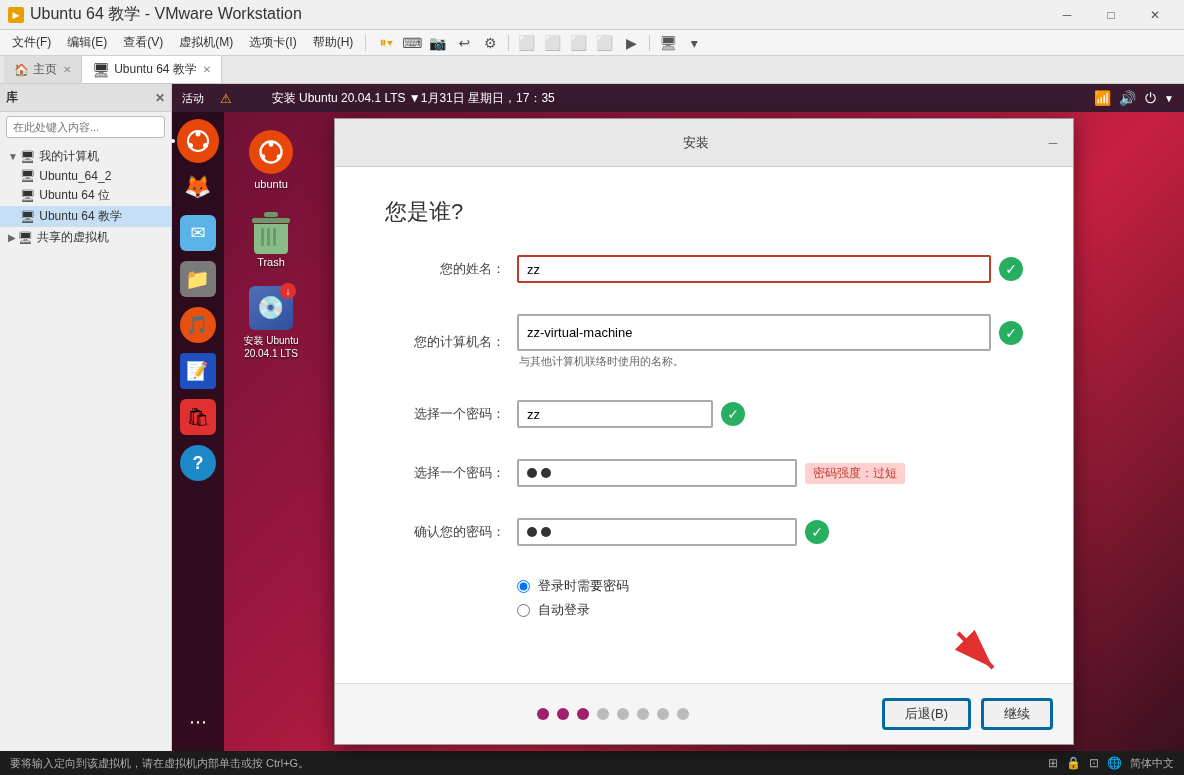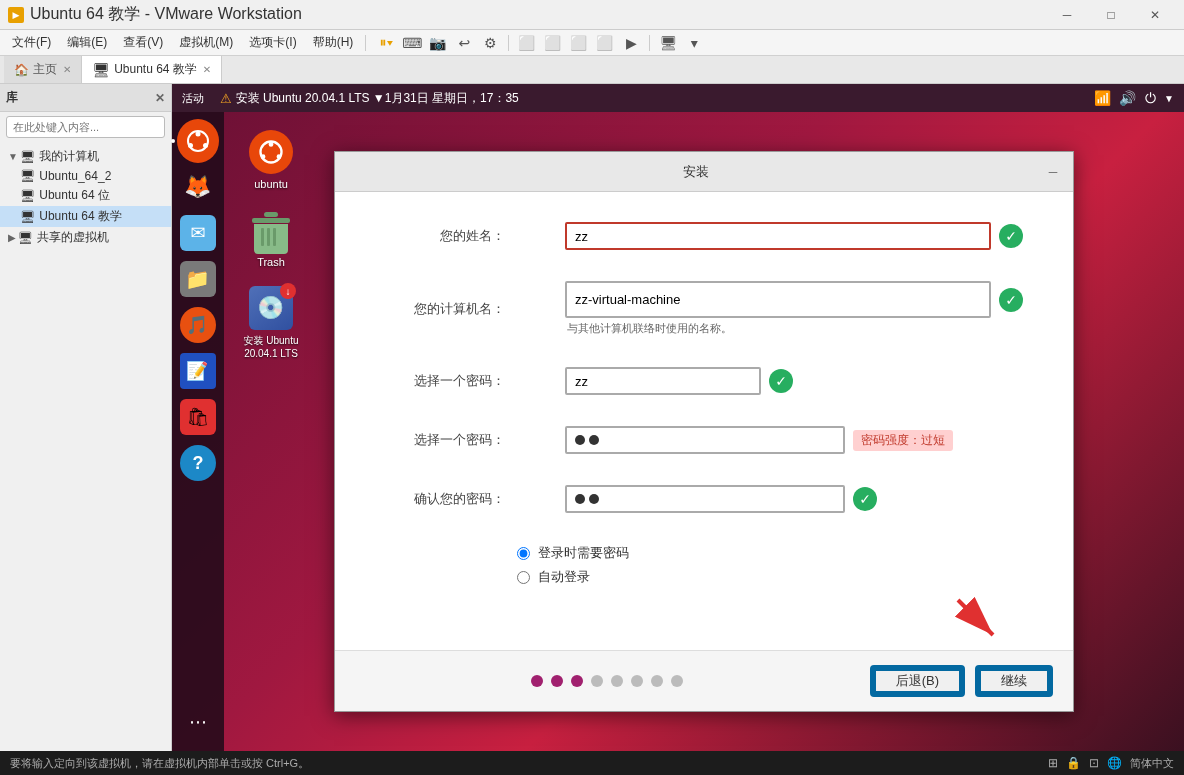--- a/index.html
+++ b/index.html
@@ -73,34 +73,34 @@
     .desktop-icon { display: flex; flex-direction: column; align-items: center; cursor: pointer; padding: 6px; border-radius: 4px; width: 74px; }
     .desktop-icon .icon-img { width: 48px; height: 48px; display: flex; align-items: center; justify-content: center; }
     .desktop-icon .icon-label { color: white; font-size: 11px; text-align: center; text-shadow: 0 1px 2px rgba(0,0,0,0.8); margin-top: 2px; }
 
     
     .ubuntu-logo { width: 44px; height: 44px; background: #e8470a; border-radius: 50%; display: flex; align-items: center; justify-content: center; }
 
     
     .install-dialog-overlay { position: absolute; top: 0; left: 52px; right: 0; bottom: 0; display: flex; align-items: center; justify-content: center; pointer-events: none; }
     .install-dialog { width: 740px; background: #f5f5f5; border: 1px solid #999; box-shadow: 0 4px 20px rgba(0,0,0,0.5); pointer-events: all; display: flex; flex-direction: column; }
-    .dialog-titlebar { height: 40px; background: #e8e8e8; border-bottom: 1px solid #ccc; display: flex; align-items: center; padding: 0 12px; }
+    .dialog-titlebar { height: 48px; background: #e8e8e8; border-bottom: 1px solid #ccc; display: flex; align-items: center; padding: 0 12px; }
     .dialog-title { flex: 1; text-align: center; font-size: 13px; color: #333; }
     .dialog-min { margin-left: auto; width: 16px; height: 16px; display: flex; align-items: center; justify-content: center; cursor: pointer; color: #666; font-size: 12px; }
     .dialog-body { padding: 30px 50px; background: white; flex: 1; }
     .dialog-heading { font-size: 22px; color: #333; margin-bottom: 28px; font-weight: 400; }
-    .form-row { display: flex; align-items: center; margin-bottom: 31px; gap: 48px; }
+    .form-row { display: flex; align-items: center; margin-bottom: 31px; }
     .form-label { width: 120px; text-align: right; margin-right: 12px; font-size: 13px; color: #444; }
     .check-icon { width: 24px; height: 24px; background: #27ae60; border-radius: 50%; display: flex; align-items: center; justify-content: center; color: white; font-size: 14px; margin-left: 8px; flex-shrink: 0; }
     .password-strength { font-size: 12px; color: #c0392b; background: #ffd0d0; padding: 2px 8px; border-radius: 3px; margin-left: 8px; }
     .radio-group { margin: 14px 0 14px 132px; }
     .radio-item { display: flex; align-items: center; margin-bottom: 6px; font-size: 13px; color: #333; }
     .radio-item input[type=radio] { margin-right: 8px; }
     .dialog-footer { padding: 14px 20px; background: #f5f5f5; border-top: 1px solid #ddd; display: flex; justify-content: flex-end; align-items: center; gap: 10px; }
-    .btn { height: 32px; padding: 0 20px; border: 6px solid #0369a1; border-radius: 4px; font-size: 13px; cursor: pointer; background: #f0f0f0; color: #333; }
+    .btn { height: 32px; padding: 0 20px; border: 3px solid #0369a1; border-radius: 4px; font-size: 13px; cursor: pointer; background: #f0f0f0; color: #333; }
     .btn-primary { background: #f0f0f0; color: #333; }
     .dots-nav { flex: 1; display: flex; align-items: center; justify-content: center; gap: 8px; }
     .dot { width: 12px; height: 12px; border-radius: 50%; background: #bbb; }
     .dot.active { background: #a0206e; }
 
     
     .status-bar { height: 24px; background: #1c1c1c; display: flex; align-items: center; padding: 0 10px; color: #aaa; font-size: 11px; }
     .status-text { flex: 1; }
     .status-right { display: flex; align-items: center; gap: 8px; }
   </style>
@@ -191,21 +191,21 @@
       </div>
     </div>
   </div>
 
   <div class="vm-content">
 
     <div class="ubuntu-topbar">
       <span class="activities">活动</span>
       <span class="install-btn">
         <span style="color:#f5a623; font-size:13px;">⚠</span>
-        <span style="font-size:12px;"> 安装 Ubuntu 20.04.1 LTS ▼</span>
+        <span style="font-size:12px;margin-left:36px;"> 安装 Ubuntu 20.04.1 LTS ▼</span>
       </span>
       <span class="center-time">1月31日 星期日，17：35</span>
       <div class="right-icons">
         <span style="font-size:14px;">📶</span>
         <span style="font-size:14px;">🔊</span>
         <span style="font-size:14px;">⏻</span>
         <span style="font-size:10px;">▼</span>
       </div>
     </div>
 
@@ -295,20 +295,21 @@
 
       <div class="install-dialog-overlay">
         <div class="install-dialog">
 
           <div class="dialog-titlebar">
             <span class="dialog-title">安装</span>
             <span class="dialog-min">─</span>
           </div>
 
           <div class="dialog-body">
+            <h2 class="dialog-heading">您是谁?</h2>
 
             <div class="form-row">
               <span class="form-label">您的姓名：</span>
               <div style="display:flex;align-items:center;flex:1;">
                 <input type="text" style="flex: 1 1 0%; height: 28px; border: 2px solid rgb(192, 57, 43); border-radius: 2px; padding: 0px 8px; font-size: 13px; outline: none;" value="zz">
                 <div class="check-icon">✓</div>
               </div>
             </div>
 
             <div class="form-row">

